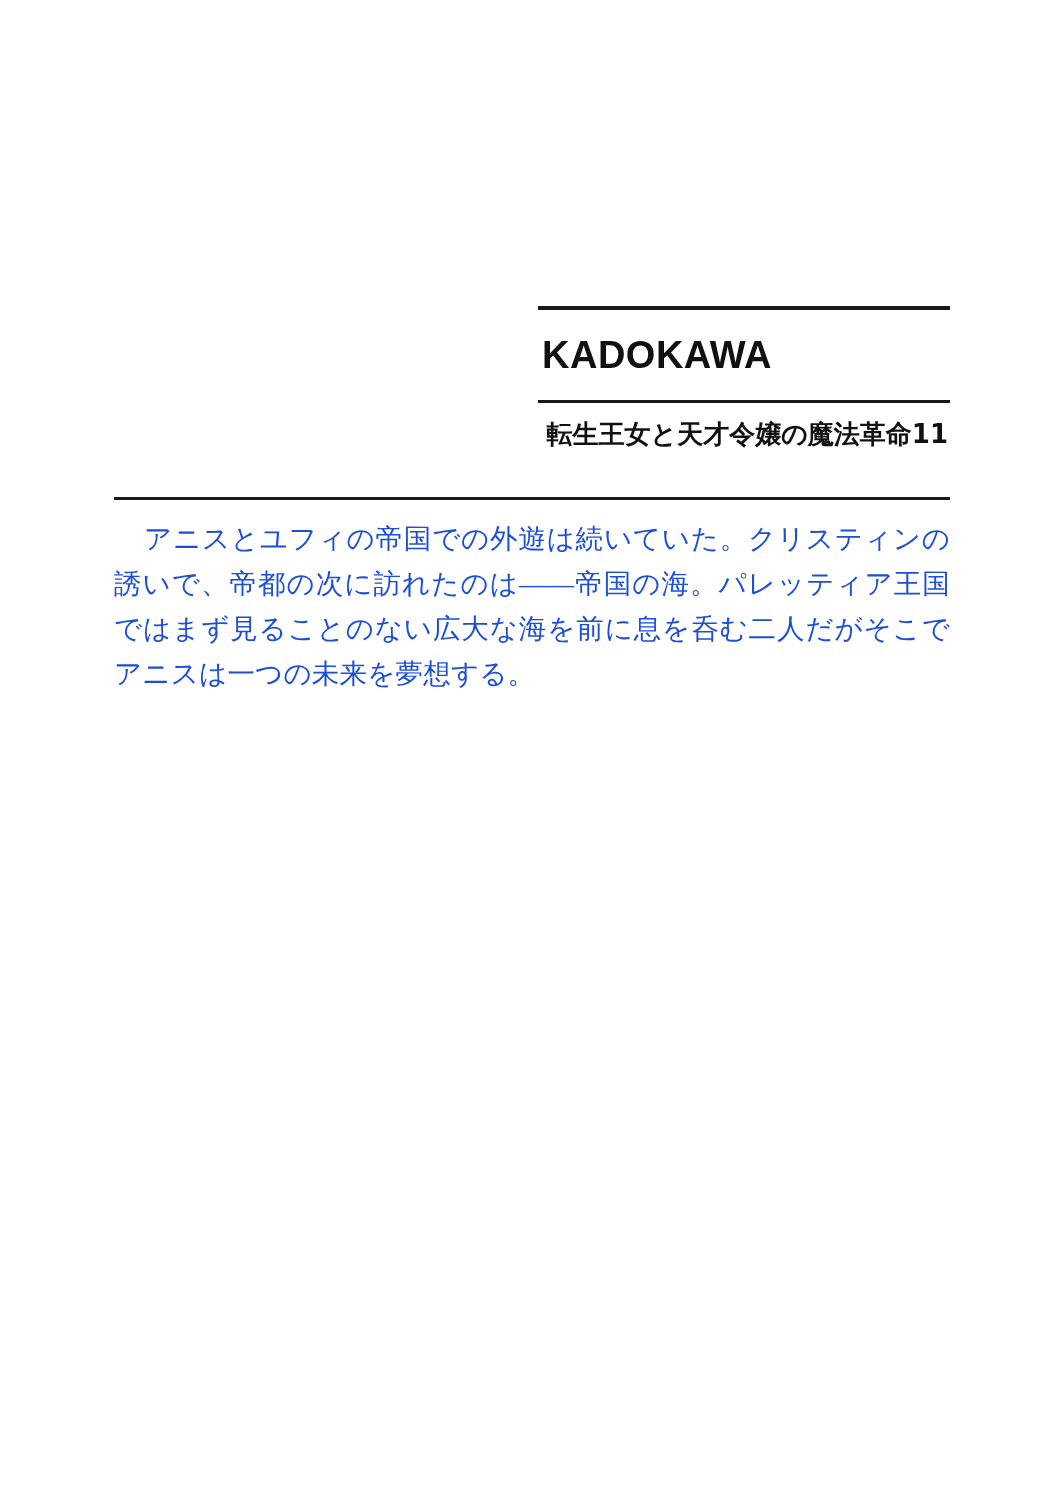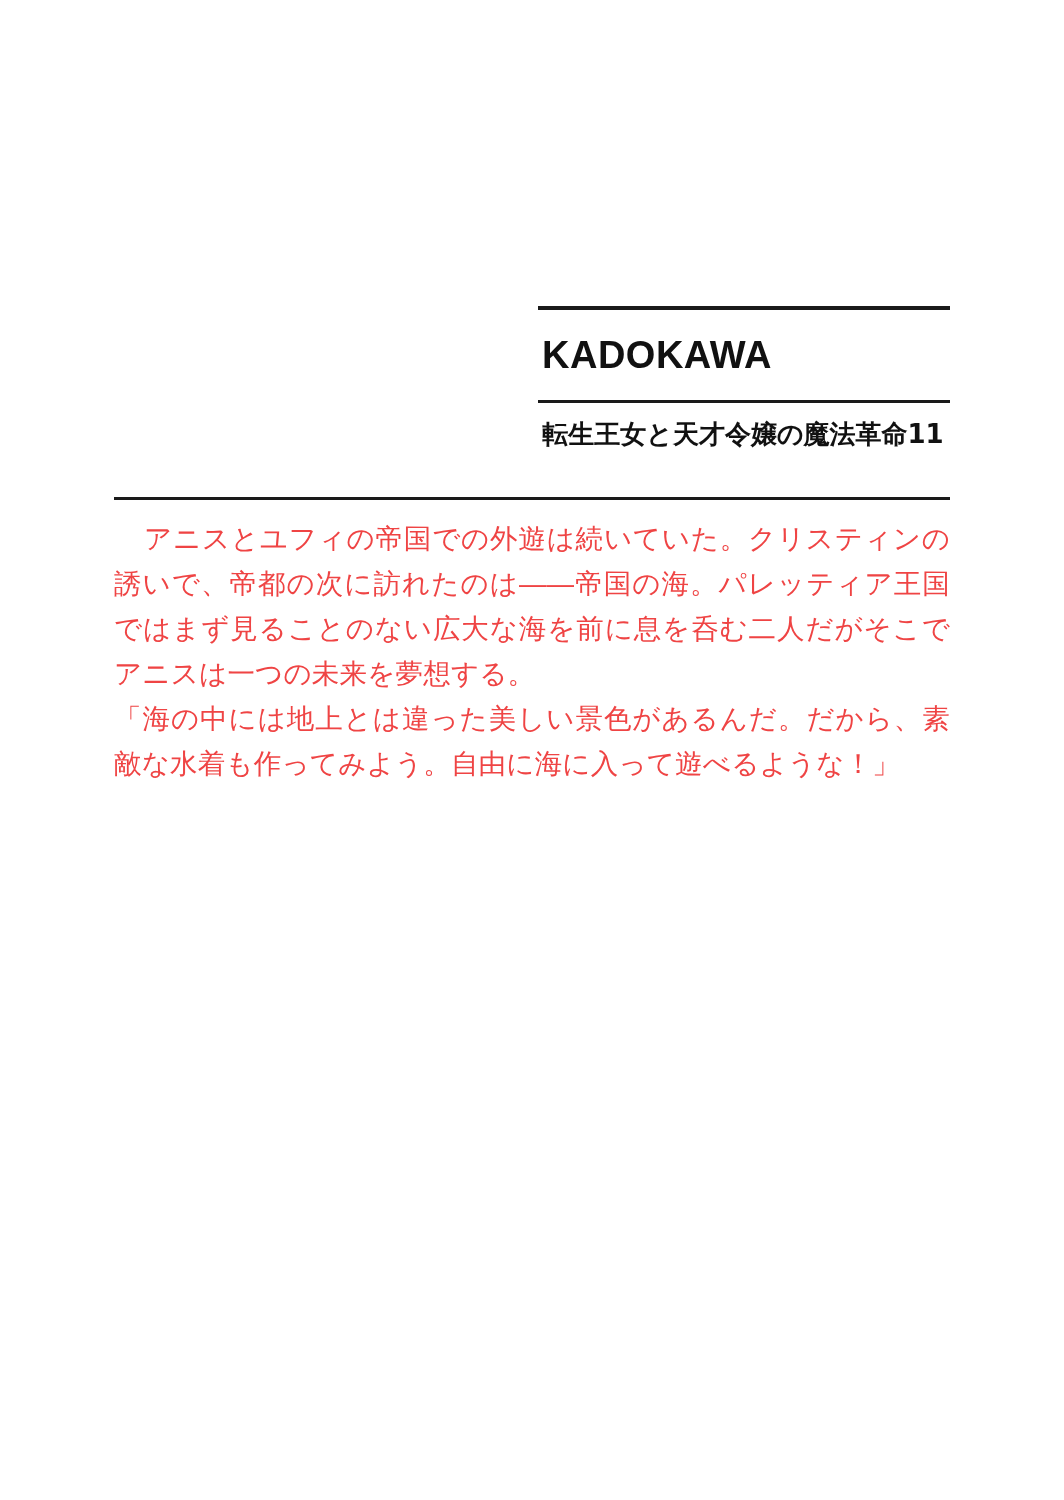--- a/index.html
+++ b/index.html
@@ -47,21 +47,21 @@
     line-height: 1.0;
     padding: 26px 0 22px 4px;
     color: #111111;
   }
 
   .title-line {
     font-family: "DejaVu Sans", "Liberation Sans", sans-serif;
     font-weight: 700;
     font-size: 26px;
     line-height: 1.2;
-    text-align: center;
+    text-align: right;
     padding: 16px 2px 12px 0;
     color: #111111;
     white-space: nowrap;
   }
 
   
   .main-divider {
     position: absolute;
     left: 114px;
     top: 497px;
@@ -69,24 +69,24 @@
     height: 3px;
     background: #1a1a1a;
   }
 
   
   .blurb {
     position: absolute;
     left: 114px;
     top: 516px;
     width: 836px;
-    font-family: Liberation Sans, sans-serif;
+    font-family: Liberation Serif, serif;
     font-size: 27.5px;
     line-height: 45px;
-    color: #ef4444;
+    color: #1d4ed8;
     letter-spacing: 0.2px;
     text-align: justify;
   }
 
   .blurb p {
     margin: 0;
     text-indent: 0;
     white-space: pre-wrap;
   }
 
@@ -103,16 +103,15 @@
     <div class="rule rule-top"></div>
     <div class="publisher-name">KADOKAWA</div>
     <div class="rule rule-mid"></div>
     <div class="title-line">転生王女と天才令嬢の魔法革命11</div>
   </div>
 
   <div class="main-divider"></div>
 
   <div class="blurb">
     <p class="indent">アニスとユフィの帝国での外遊は続いていた。クリスティンの誘いで、帝都の次に訪れたのは——帝国の海。パレッティア王国ではまず見ることのない広大な海を前に息を呑む二人だがそこでアニスは一つの未来を夢想する。</p>
-    <p>「海の中には地上とは違った美しい景色があるんだ。だから、素敵な水着も作ってみよう。自由に海に入って遊べるような！」</p>
   </div>
 
 </div>
 
 </body></html>

